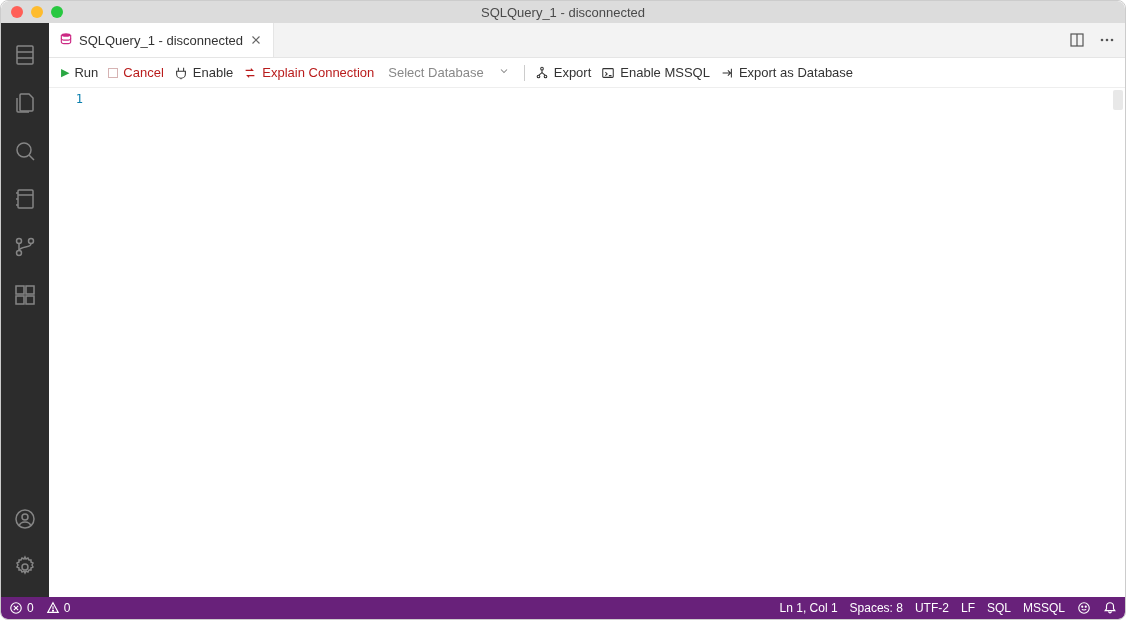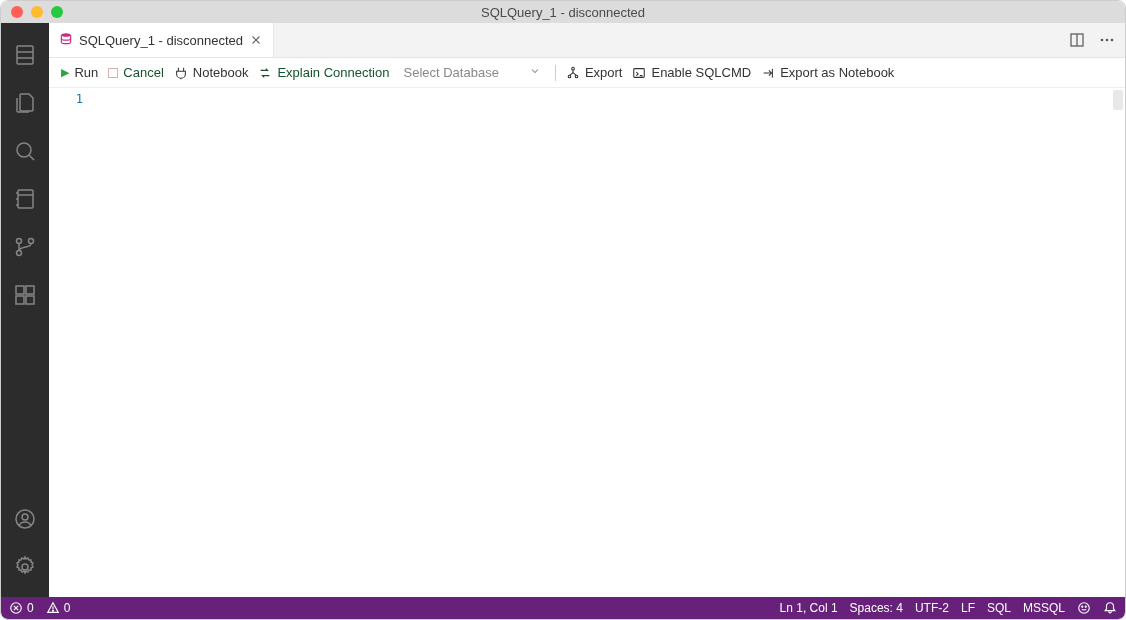--- a/index.html
+++ b/index.html
@@ -126,27 +126,27 @@
     display: flex;
     align-items: center;
     padding: 0 12px;
     gap: 10px;
     font-size: 13px;
     color: #333;
     border-bottom: 1px solid #eee;
     flex-shrink: 0;
   }
   .tb-btn { display: flex; align-items: center; gap: 5px; cursor: pointer; white-space:nowrap; }
-  .tb-btn.disabled { color: #14532d; cursor: default; }
+  .tb-btn.disabled { color: #b91c1c; cursor: default; }
   .tb-btn .run-icon { color: #2aa742; font-size: 11px; }
   .tb-btn .stop-icon { width:10px; height:10px; border:1.5px solid #cc7a7a; display:inline-block; }
   .tb-btn.disabled .stop-icon { border-color:#d6b3b3; }
   .tb-sep { width:1px; height:16px; background:#ccc; }
   .tb-select {
-    display:flex; align-items:center; gap:30px;
+    display:flex; align-items:center; gap:14px;
     color:#888; cursor:pointer; padding:0 4px;
     white-space:nowrap;
   }
   .chev { color:#888; }
   .tb-btn svg { width:14px; height:14px; }
 
   
   .editor-body {
     flex: 1;
     display: flex;
@@ -313,21 +313,21 @@
         <span>Run</span>
       </div>
       <div class="tb-btn disabled">
         <span class="stop-icon"></span>
         <span>Cancel</span>
       </div>
       <div class="tb-btn">
         <svg viewBox="0 0 16 16" fill="none" stroke="currentColor" stroke-width="1.2">
             <path d="M5 2v4M11 2v4M3 6h10v3a5 5 0 0 1-10 0V6zM8 14v1"></path>
           </svg>
-        <span>Notebook</span>
+        <span>Enable</span>
       </div>
       <div class="tb-btn disabled">
         <svg viewBox="0 0 16 16" fill="none" stroke="currentColor" stroke-width="1.2">
             <path d="M3 5h8l-2-2M13 11H5l2 2"></path>
           </svg>
         <span>Explain Connection</span>
       </div>
       <div class="tb-select">
         <span>Select Database</span>
         <span class="chev">
@@ -344,27 +344,27 @@
             <circle cx="12" cy="12" r="1.5"></circle>
             <path d="M8 4.5v3M8 7.5L4.5 10.5M8 7.5l3.5 3"></path>
           </svg>
         <span>Export</span>
       </div>
       <div class="tb-btn">
         <svg viewBox="0 0 16 16" fill="none" stroke="currentColor" stroke-width="1.2">
             <rect x="2" y="3" width="12" height="10" rx="1"></rect>
             <path d="M5 7l2 2-2 2M9 11h3"></path>
           </svg>
-        <span>Enable SQLCMD</span>
+        <span>Enable MSSQL</span>
       </div>
       <div class="tb-btn">
         <svg viewBox="0 0 16 16" fill="none" stroke="currentColor" stroke-width="1.2">
             <path d="M3 8h8M9 5l3 3-3 3M13 3v10"></path>
           </svg>
-        <span>Export as Notebook</span>
+        <span>Export as Database</span>
       </div>
     </div>
 
     <div class="editor-body">
       <div class="gutter">
         <div>1</div>
       </div>
       <div class="code-area"></div>
       <div class="scrollbar-track"></div>
     </div>
@@ -388,21 +388,21 @@
           <circle cx="8" cy="11" r="0.6" fill="currentColor"></circle>
         </svg>
       <span>0</span>
     </div>
   </div>
   <div class="sb-right">
     <div class="sb-item">
         <span>Ln 1, Col 1</span>
       </div>
     <div class="sb-item">
-        <span>Spaces: 4</span>
+        <span>Spaces: 8</span>
       </div>
     <div class="sb-item">
         <span>UTF-2</span>
       </div>
     <div class="sb-item">
         <span>LF</span>
       </div>
     <div class="sb-item">
         <span>SQL</span>
       </div>

